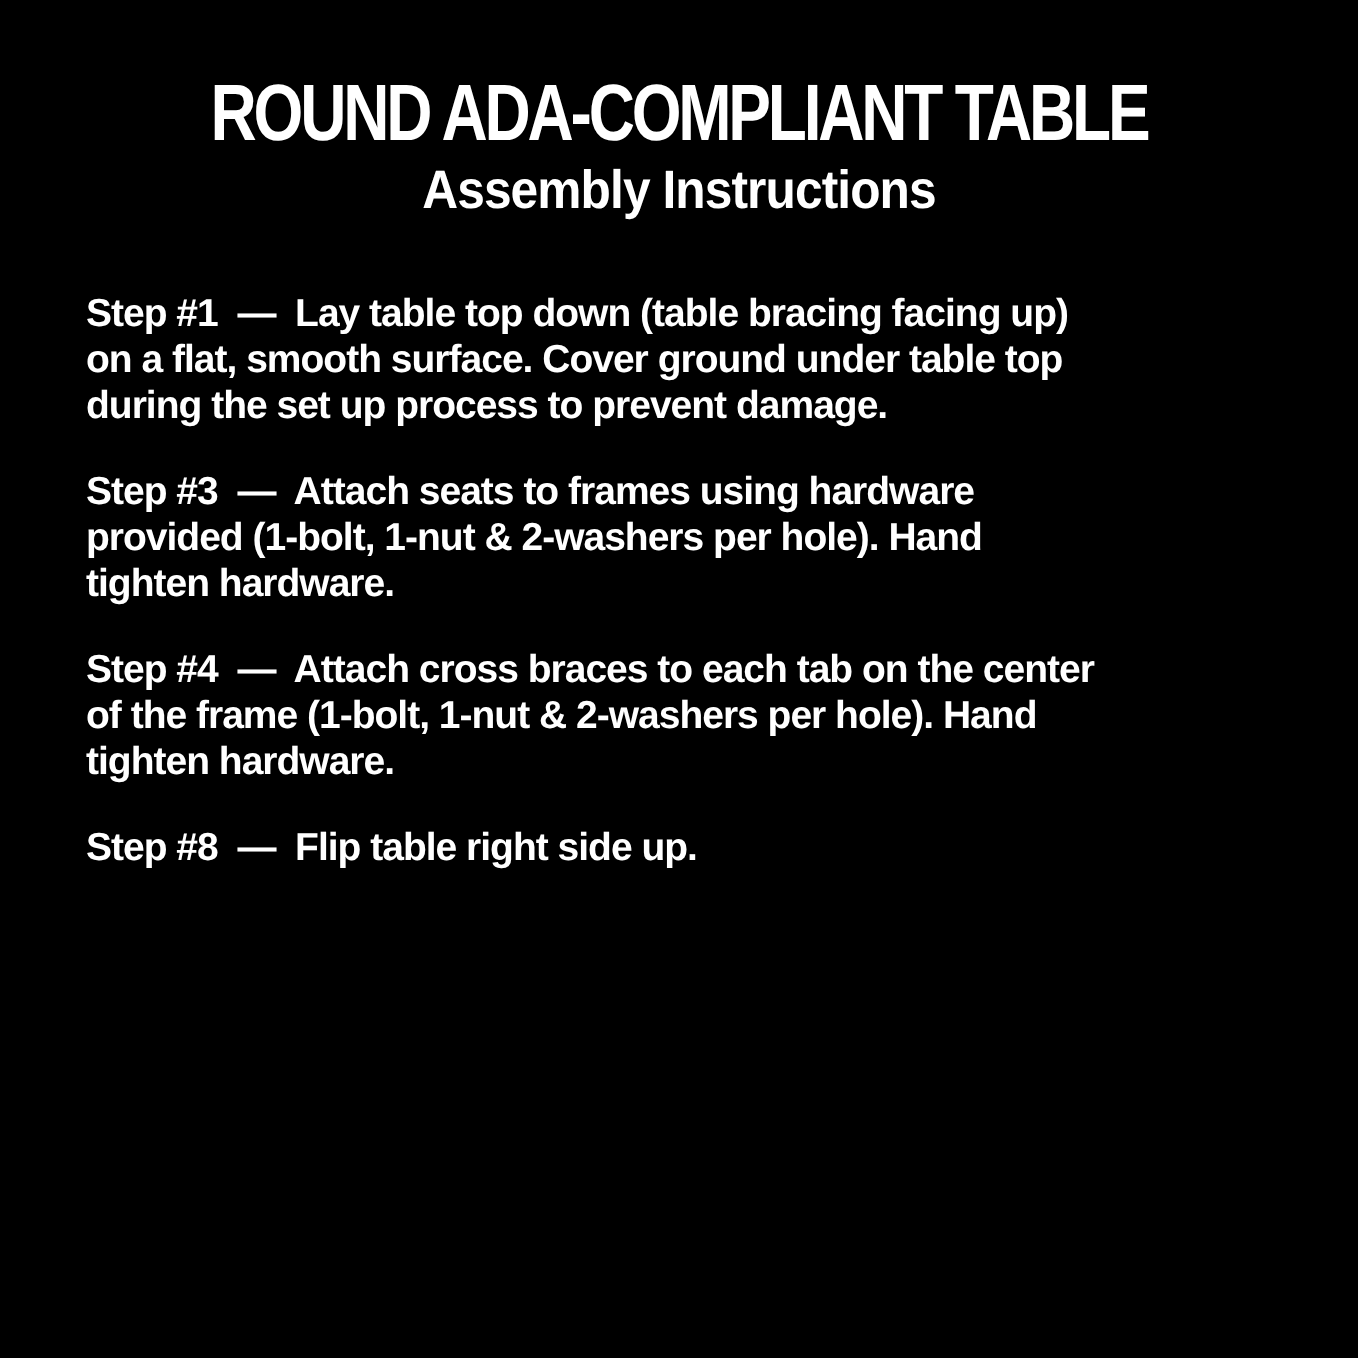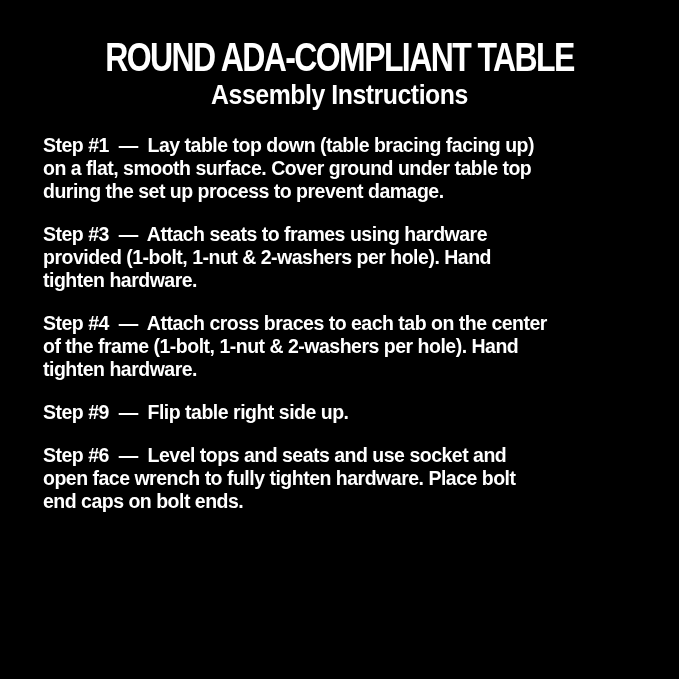--- a/index.html
+++ b/index.html
@@ -34,21 +34,21 @@
     text-align: center;
     font-size: 27px;
     line-height: 30px;
     font-weight: 700;
     letter-spacing: -0.5px;
     margin-top: 2px;
     transform: scaleX(0.92);
     transform-origin: 50% 50%;
   }
   .steps {
-    margin-top: 24px;
+    margin-top: 36px;
     padding: 0 10px 0 43px;
   }
   .step {
     font-size: 19.5px;
     line-height: 23px;
     font-weight: 700;
     letter-spacing: -0.5px;
     white-space: pre-wrap;
     margin: 0 0 20px 0;
   }
@@ -63,18 +63,15 @@
   <div class="steps">
     <p class="step">Step #1  —  Lay table top down (table bracing facing up)
 on a flat, smooth surface. Cover ground under table top
 during the set up process to prevent damage.</p>
     <p class="step">Step #3  —  Attach seats to frames using hardware
 provided (1-bolt, 1-nut &amp; 2-washers per hole). Hand
 tighten hardware.</p>
     <p class="step">Step #4  —  Attach cross braces to each tab on the center
 of the frame (1-bolt, 1-nut &amp; 2-washers per hole). Hand
 tighten hardware.</p>
-    <p class="step">Step #9  —  Flip table right side up.</p>
-    <p class="step">Step #6  —  Level tops and seats and use socket and
-open face wrench to fully tighten hardware. Place bolt
-end caps on bolt ends.</p>
+    <p class="step">Step #8  —  Flip table right side up.</p>
   </div>
 </div>
 
 </body></html>

